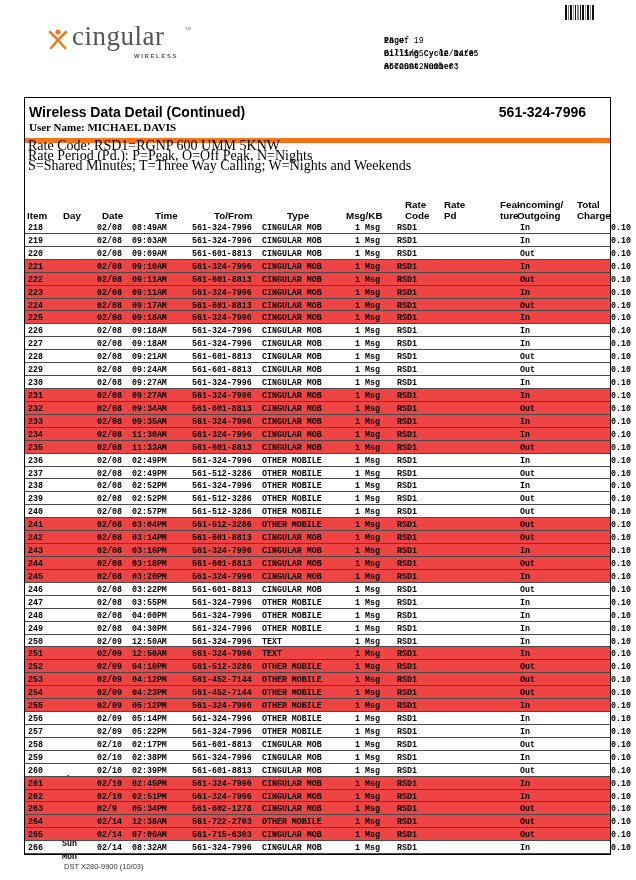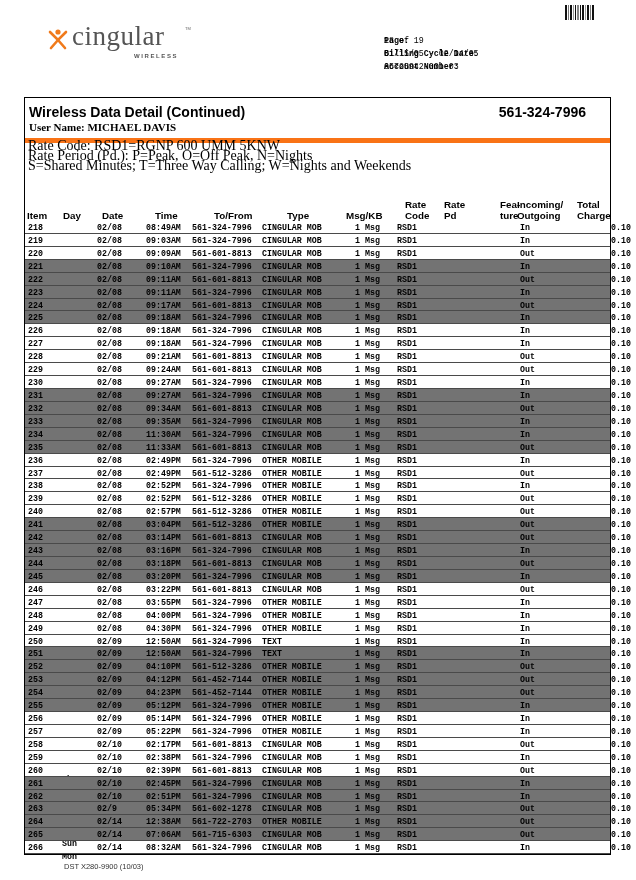--- a/index.html
+++ b/index.html
@@ -26,27 +26,27 @@
     .box .user { position: absolute; left: 4px; top: 23px; font-family: "Liberation Serif", serif; font-size: 11px; font-weight: bold; }
 
     .legend { position: absolute; left: 3px; top: 43px; font-family: "Liberation Serif", serif; font-size: 14px; line-height: 10.1px; white-space: nowrap; }
 
     .thead { position: absolute; left: 0; top: 97px; width: 100%; height: 26px; font-size: 9.8px; font-weight: bold; line-height: 11px; }
     .thead .h { position: absolute; bottom: 0; white-space: nowrap; }
     .thead .h.two { }
 
     .rows { position: absolute; left: 0; top: 123px; width: 100%; }
     .row { position: relative; height: 12.93px; box-sizing: border-box; border-bottom: 1.5px solid #4a4a4a; font-family: "Liberation Mono", monospace; font-size: 8.3px; font-weight: bold; line-height: 11px; }
-    .row.shade { background: #737373; padding-left: 18px; }
+    .row.shade { background: #ef4444; padding-left: 18px; }
     .row span { position: absolute; top: 1px; white-space: pre; }
 
     .c-item { left: 3px; }
     .c-day { left: 37px; margin-top: 35px; }
     .c-date { left: 72px; }
-    .c-time { left: 121px; }
+    .c-time { left: 107px; }
     .c-to { left: 167px; }
     .c-type { left: 237px; }
     .c-msg { left: 330px; }
     .c-code { left: 372px; }
     .c-io { left: 495px; }
     .c-tot { left: 538px; margin-left: 48px; }
 
     .footer { position: absolute; left: 24px; top: 862px; font-size: 7.5px; color: #333; padding-left: 40px; }
   </style>
 </head>

